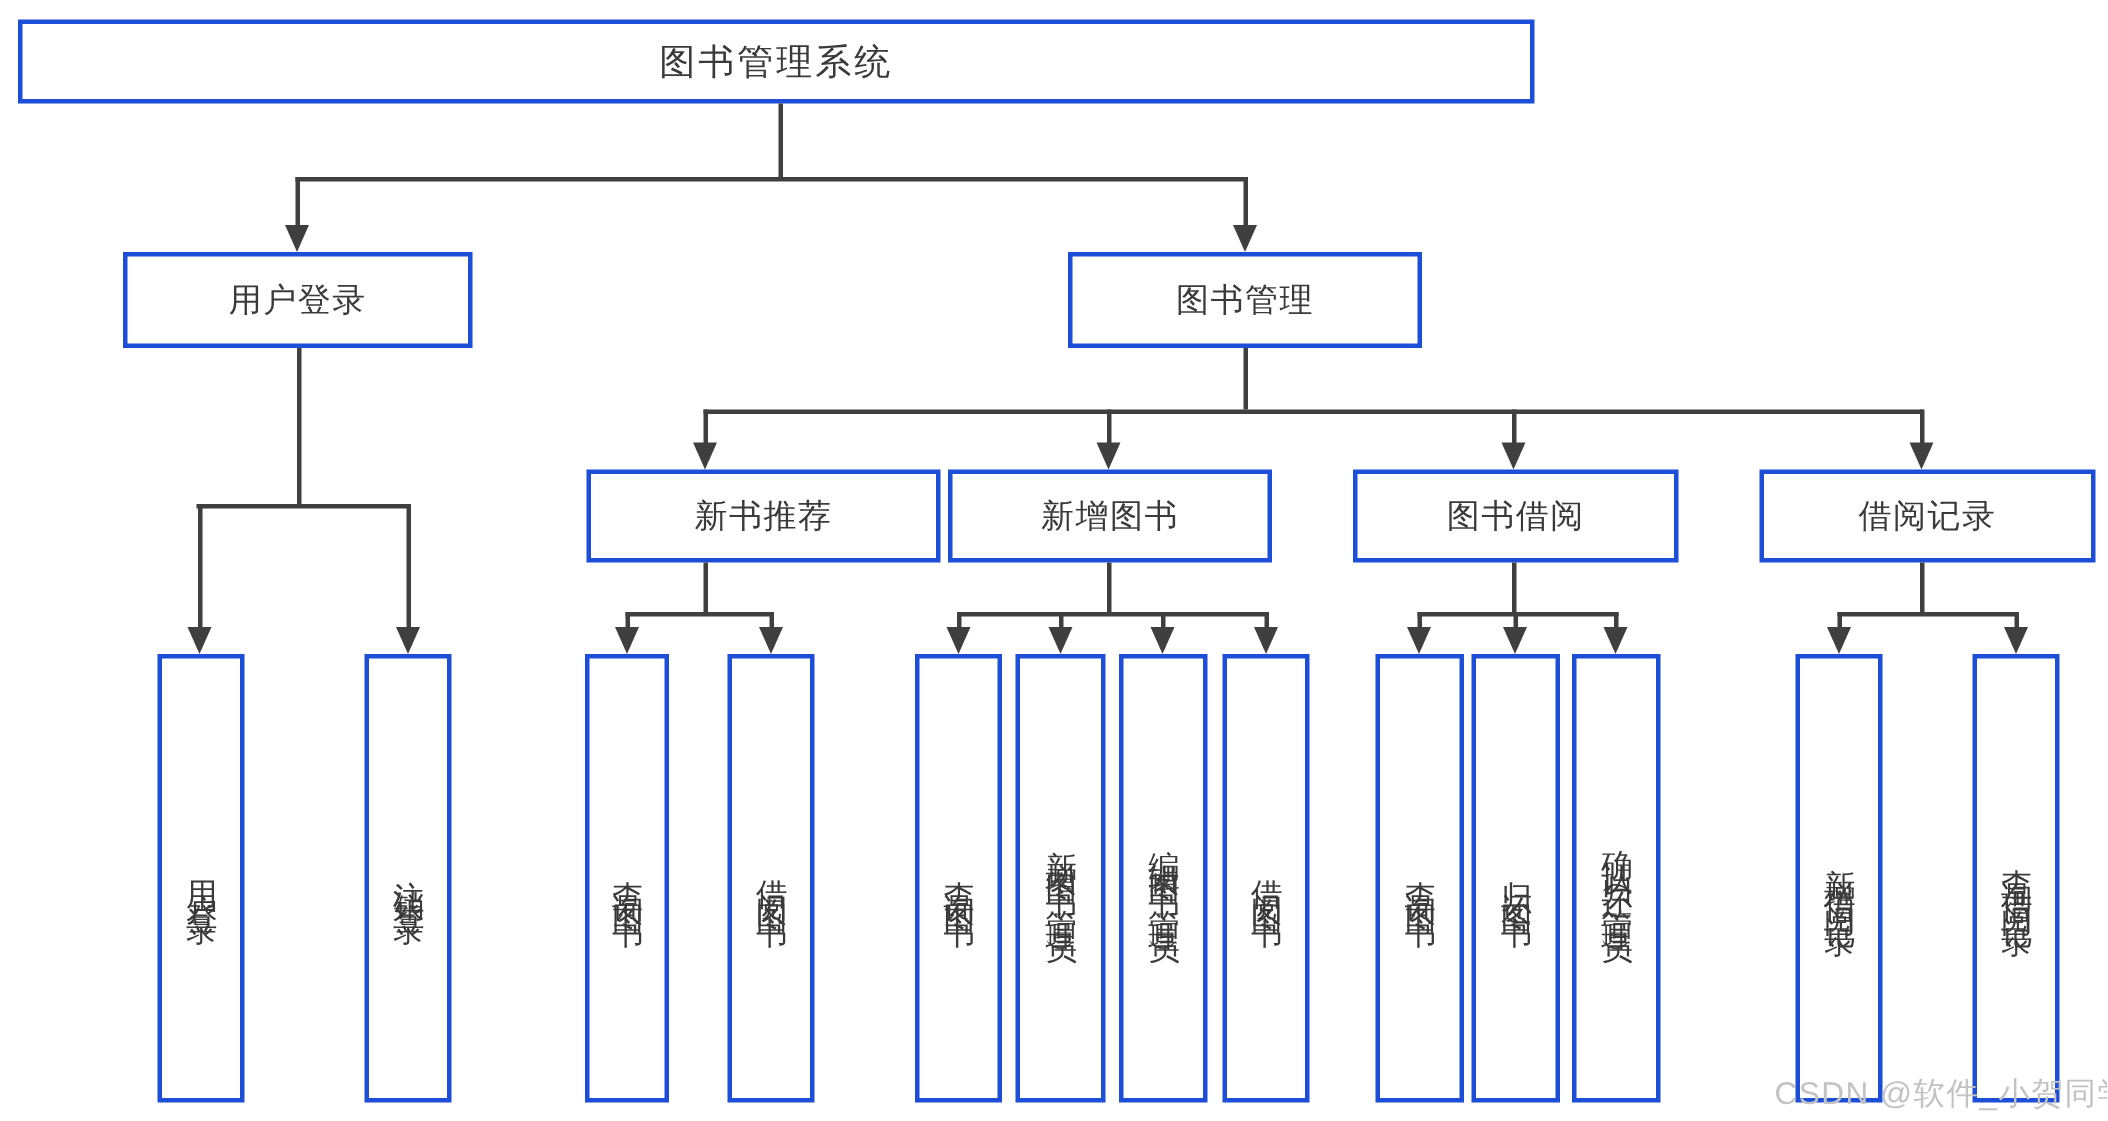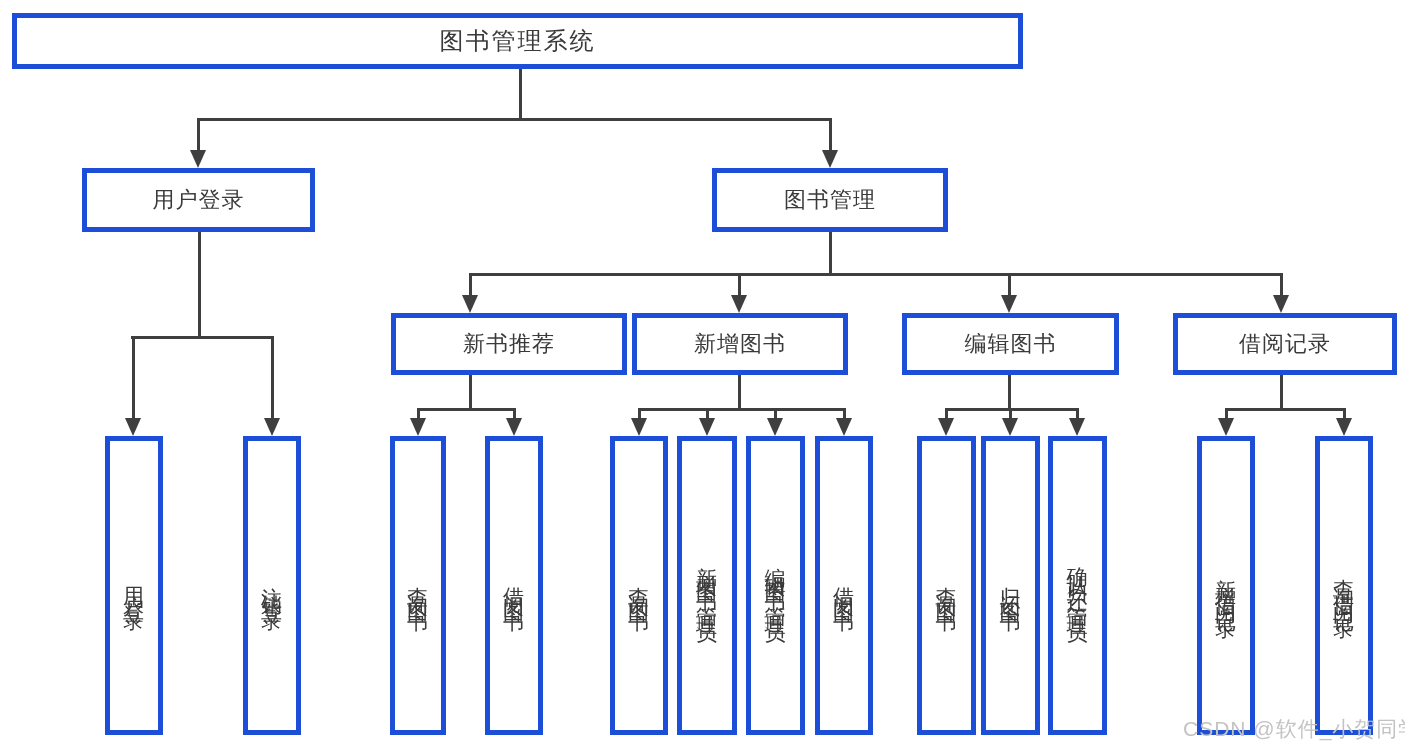--- a/index.html
+++ b/index.html
@@ -6,21 +6,21 @@
   #stage{
     position:relative;
     width:1405px;height:747px;
     background:#ffffff;
     font-family:"Liberation Sans", sans-serif;
     overflow:hidden;
   }
   .box{
     position:absolute;
     box-sizing:border-box;
-    border:5px solid #1d4ed8;
+    border:3px solid #1d4ed8;
     background:#ffffff;
     display:flex;
     align-items:center;
     justify-content:center;
     color:#3a3a3a;
   }
   .hbox{font-size:22px;letter-spacing:1px;}
   .rootbox{font-size:24px;letter-spacing:2px;}
   .vbox{
     font-size:21px;
@@ -81,21 +81,21 @@
   <div class="arrow" style="left:462px;top:295px;"></div>
   <div class="vline" style="left:738px;top:273px;height:24px;"></div>
   <div class="arrow" style="left:731px;top:295px;"></div>
   <div class="vline" style="left:1008px;top:273px;height:24px;"></div>
   <div class="arrow" style="left:1001px;top:295px;"></div>
   <div class="vline" style="left:1280px;top:273px;height:24px;"></div>
   <div class="arrow" style="left:1273px;top:295px;"></div>
 
   <div class="box hbox" style="left:363px;top:313px;width:236px;height:62px;margin-left:28px;">新书推荐</div>
   <div class="box hbox" style="left:632px;top:313px;width:216px;height:62px;">新增图书</div>
-  <div class="box hbox" style="left:902px;top:313px;width:217px;height:62px;">编辑图书</div>
+  <div class="box hbox" style="left:902px;top:313px;width:217px;height:62px;">图书借阅</div>
   <div class="box hbox" style="left:1173px;top:313px;width:224px;height:62px;">借阅记录</div>
 
   <div class="vline" style="left:469px;top:375px;height:33px;"></div>
   <div class="hline" style="left:417px;top:408px;width:98px;"></div>
   <div class="vline" style="left:417px;top:408px;height:12px;"></div>
   <div class="arrow" style="left:410px;top:418px;"></div>
   <div class="vline" style="left:513px;top:408px;height:12px;"></div>
   <div class="arrow" style="left:506px;top:418px;"></div>
 
   <div class="vline" style="left:738px;top:375px;height:33px;"></div>

